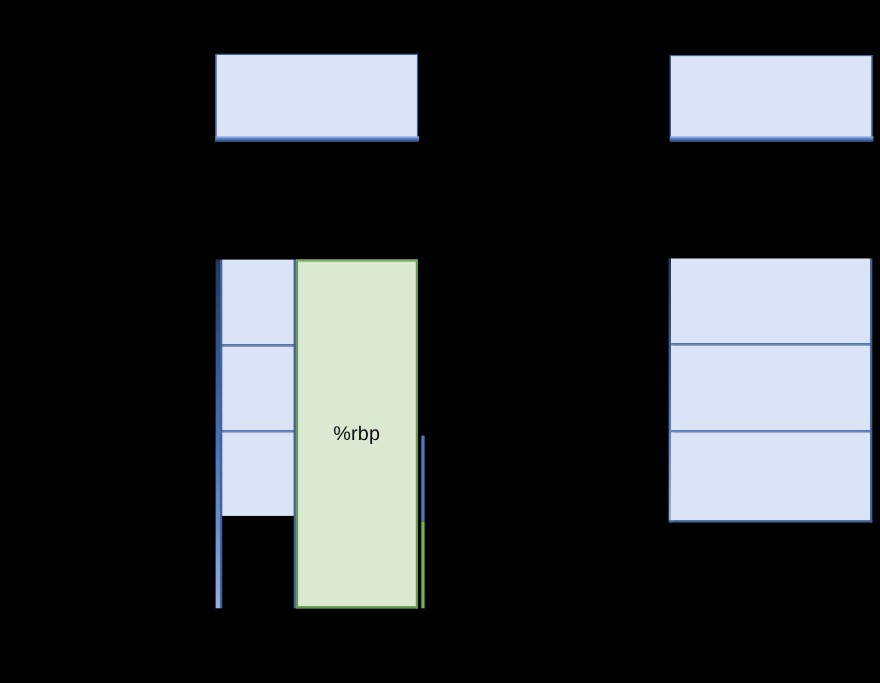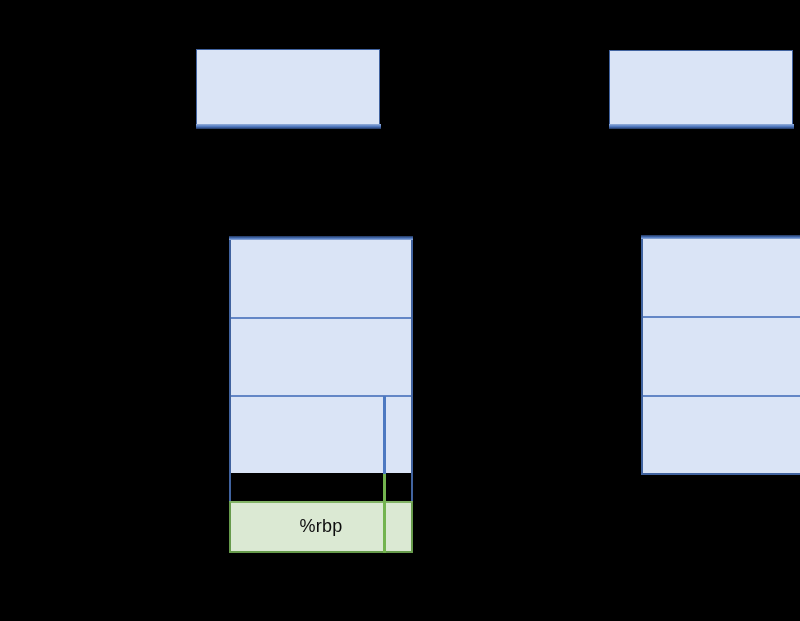--- a/index.html
+++ b/index.html
@@ -33,22 +33,21 @@
     background: linear-gradient(180deg, var(--thick-light), var(--thick-mid) 55%, var(--thick-dark));
   }
   .top-box-left  { left: 196px; top: 49px;  width: 184px; height: 80px; }
   .top-box-right { left: 609px; top: 50px;  width: 184px; height: 79px; }
 
   
   .stack {
     position: absolute;
     box-sizing: border-box;
     display: flex;
-    flex-direction: column;
-    margin-left: 33px;
+    flex-direction: row;
   }
   .stack-left  { left: 196px; top: 236px; width: 184px; height: 317px; }
   .stack-right { left: 608px; top: 235px; width: 185px; height: 240px;
                  border-left: 2px solid var(--blue-edge);
                  border-right: 2px solid var(--blue-edge);
                  border-bottom: 2px solid var(--blue-edge); }
   .thick-top {
     flex: 0 0 4px;
     background: linear-gradient(180deg, var(--thick-dark), var(--thick-mid) 55%, var(--thick-light));
   }

